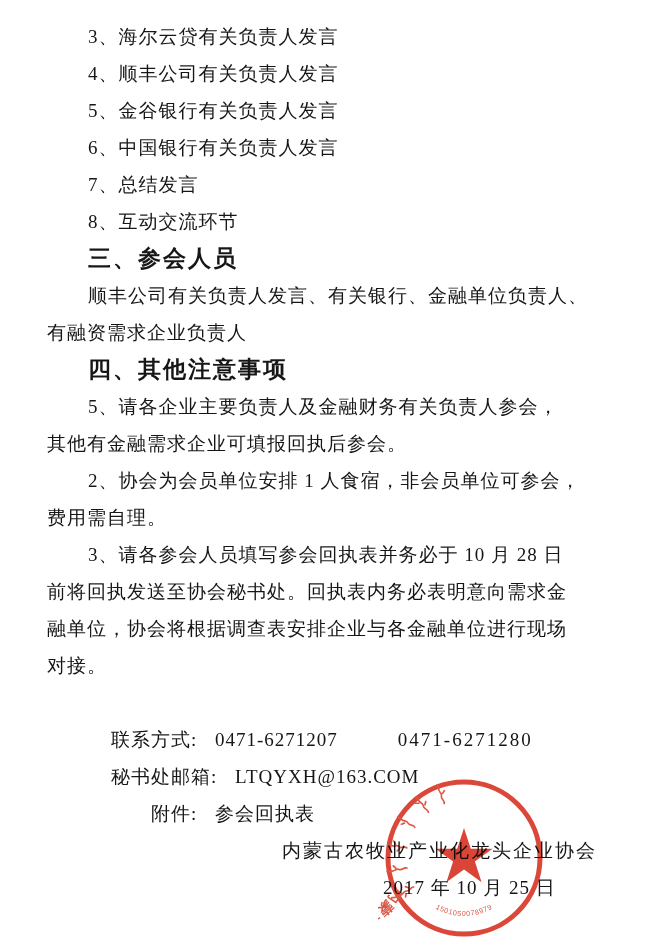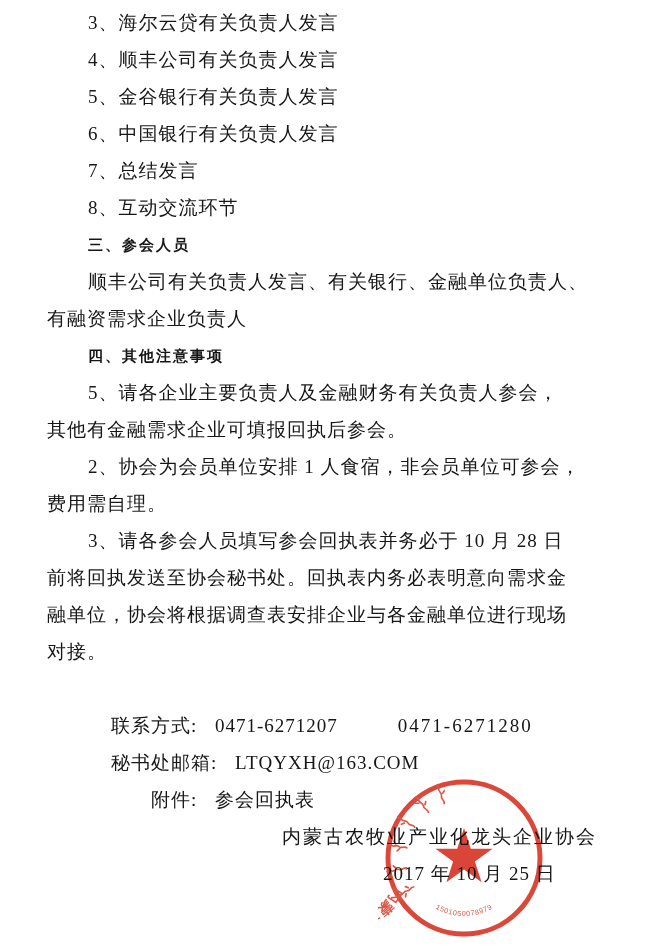--- a/index.html
+++ b/index.html
@@ -2,38 +2,38 @@
 <html><head>
 <meta charset="utf-8">
 <style>
   html,body { margin:0; padding:0; background:#ffffff; }
   .page {
     position:relative;
     width:662px; height:948px;
     background:#ffffff;
     overflow:hidden;
     box-sizing:border-box;
-    padding-top:4px;
+    padding-top:18px;
     font-family:"Liberation Serif","DejaVu Serif",serif;
     font-size:19px;
     color:#161616;
   }
   .line {
     height:37px; line-height:37px;
     padding-left:47px;
     white-space:pre;
     letter-spacing:1px;
   }
   .ind  { padding-left:88px; }
   .ind2 { padding-left:128px; }
   .h {
     font-family:"Liberation Sans","DejaVu Sans",sans-serif;
     font-weight:700;
     letter-spacing:2px;
-    font-size:15px;
+    font-size:23px;
   }
   .spacer { height:37px; }
   .org  { padding-left:282px; letter-spacing:2px; }
   .date { padding-left:383px; letter-spacing:1px; }
   .gap1 { margin-left:12px; }
   .phone2 { margin-left:60px; letter-spacing:2px; }
   .seal {
     position:absolute;
     left:378px; top:777px;
     width:172px; height:164px;

